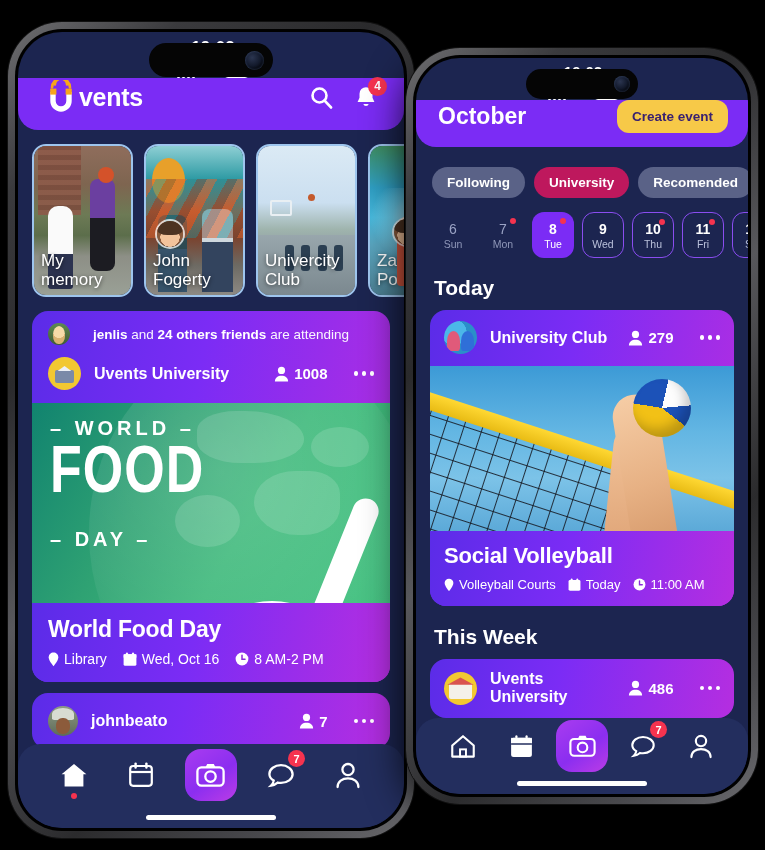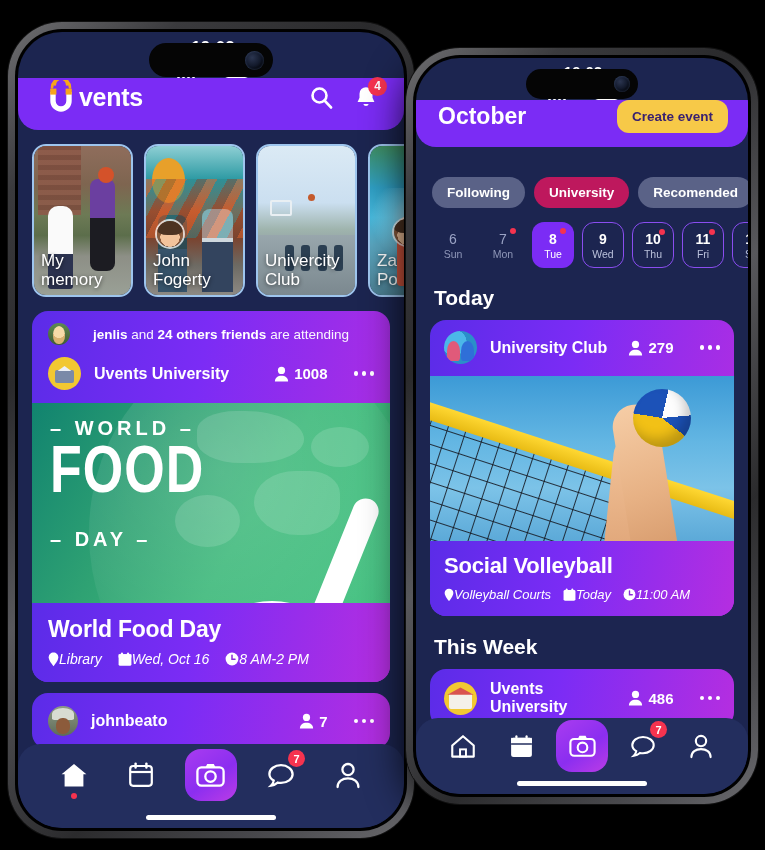--- a/index.html
+++ b/index.html
@@ -276,21 +276,21 @@
   .vb-hand2 {
     position:absolute; right: 30%; bottom: -10%; width: 34px; height: 120px;
     background: linear-gradient(170deg,#f3c49a 0%,#dfa477 100%);
     border-radius: 18px 18px 6px 6px; transform: rotate(6deg);
   }
 
   .card-foot { padding: 13px 16px 15px 16px; color: #fff;
                background: linear-gradient(100deg,#5b2ce8 0%,#7b2cf5 45%,#b52ee0 100%); }
   .card-title { font-size: 23px; font-weight: bold; margin-bottom: 8px; letter-spacing: -.2px; }
   .card-meta { display: flex; align-items: center; gap: 16px; font-size: 14px; flex-wrap: wrap; }
-  .meta-item { display: flex; align-items: center; white-space: nowrap; font-style: italic; }
+  .meta-item { display: flex; align-items: center; gap: 5px; white-space: nowrap; }
 
   
   .bottom-nav {
     position: absolute; left: 0; right: 0; bottom: 0;
     background: #232e5e;
     border-radius: 22px 22px 44px 44px;
     display: flex; align-items: center; justify-content: space-around;
     z-index: 15;
   }
   #phone-left .bottom-nav  { height: 84px; padding: 0 22px 22px 22px; }
@@ -315,21 +315,21 @@
     background: #7b2cf5; padding: 0 20px 14px 22px;
     display: flex; align-items: center; justify-content: space-between;
     border-radius: 0 0 20px 20px; position: relative; z-index: 10;
   }
   .cal-month { color: #fff; font-size: 23px; font-weight: bold; }
   .create-btn {
     background: #f7c948; color: #3a2170; font-weight: bold;
     font-size: 13.5px; padding: 9px 15px; border-radius: 12px; border: none;
     font-family: "Liberation Sans", sans-serif; cursor: pointer;
   }
-  .chips { display: flex; gap: 9px; padding: 30px 16px 8px 16px; }
+  .chips { display: flex; gap: 9px; padding: 20px 16px 8px 16px; }
   .chip {
     padding: 8px 15px; border-radius: 999px; font-size: 13.5px; font-weight: bold;
     color: #fff; background: #5a6287; white-space: nowrap;
   }
   .chip.active { background: #be185d; }
   .dates { display: flex; gap: 8px; padding: 6px 0 10px 16px; overflow: hidden; }
   .date-cell {
     position: relative; flex: 0 0 auto;
     width: 42px; height: 46px; border-radius: 12px;
     display: flex; flex-direction: column; align-items: center; justify-content: center; gap: 1px;

